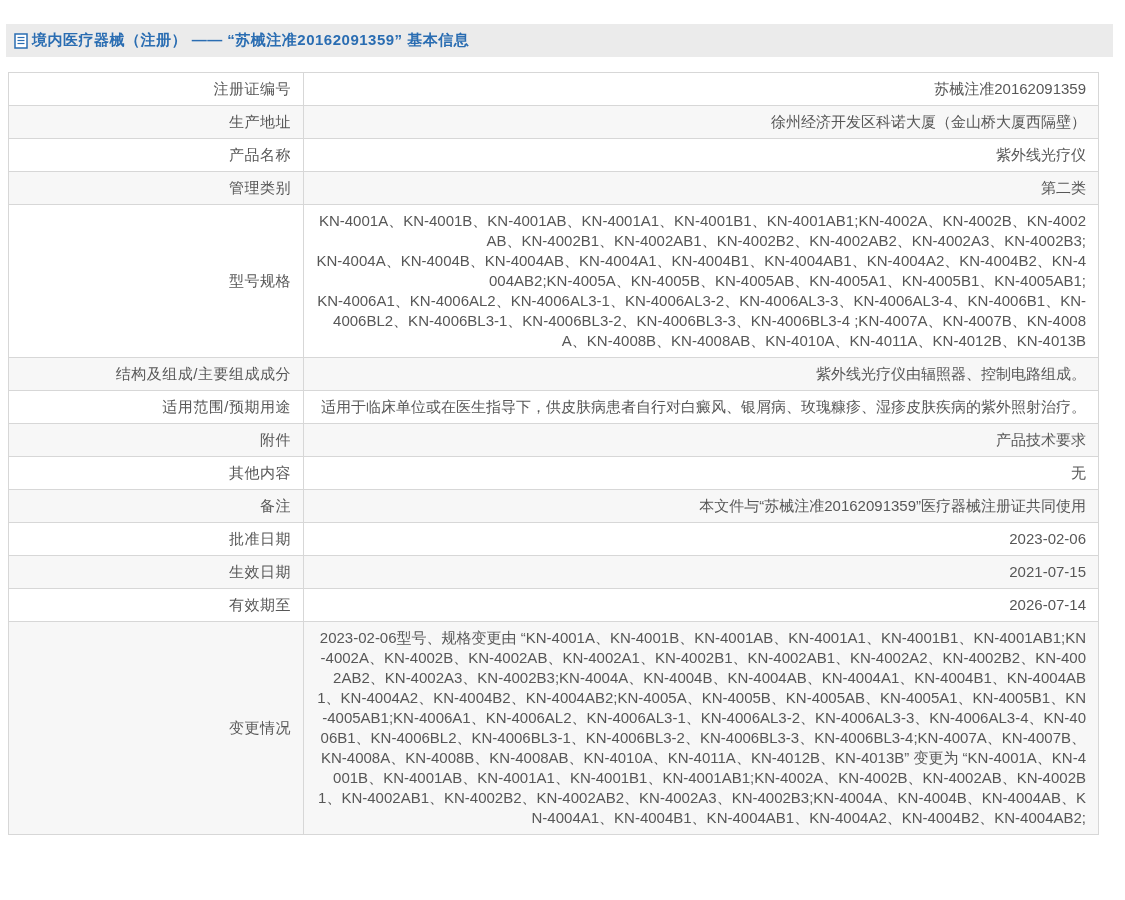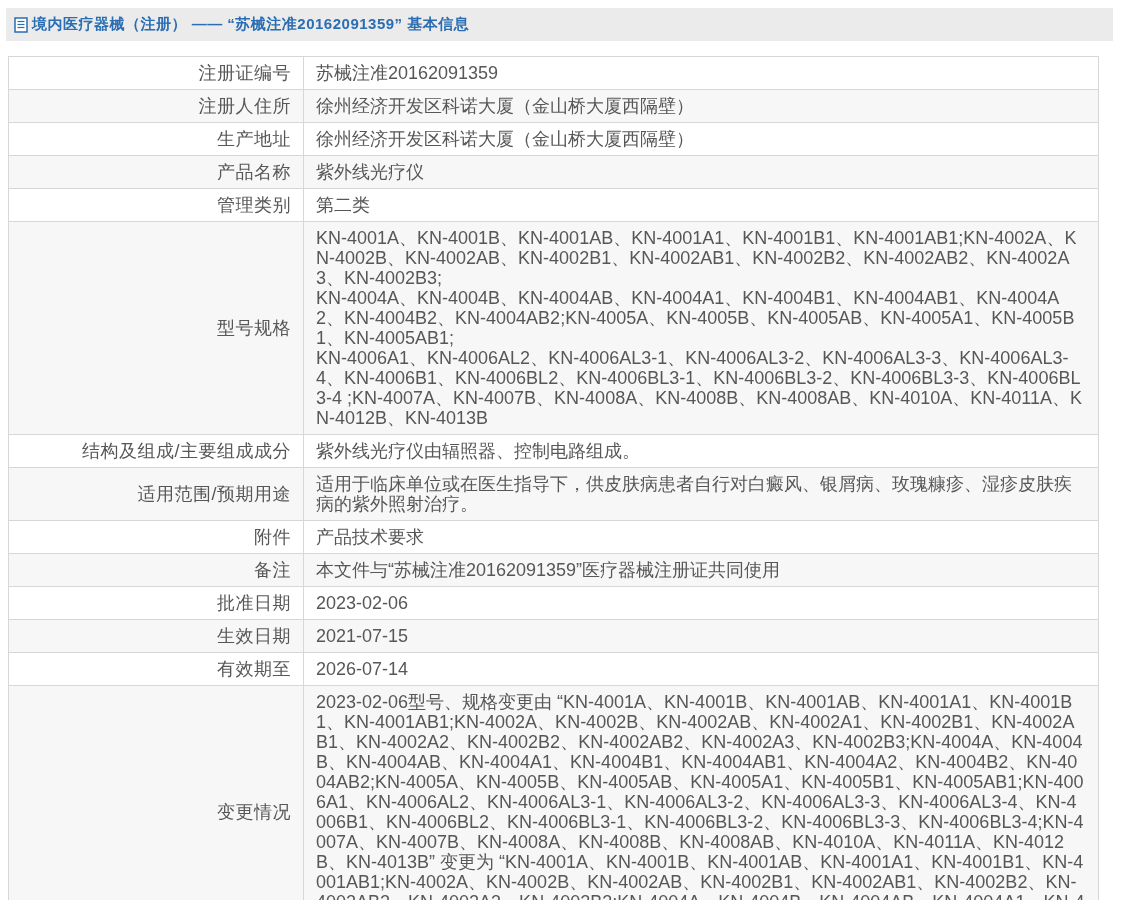--- a/index.html
+++ b/index.html
@@ -4,21 +4,21 @@
 <style>
   html, body { margin: 0; padding: 0; }
   body {
     width: 1125px;
     height: 900px;
     overflow: hidden;
     background: #ffffff;
     font-family: "Liberation Sans", "DejaVu Sans", sans-serif;
   }
   .header-bar {
-    margin: 8px 0 0 6px;
+    margin: 24px 0 0 6px;
     width: 1107px;
     height: 33px;
     background: #ebebeb;
     display: flex;
     align-items: center;
     box-sizing: border-box;
     padding-left: 8px;
   }
   .doc-icon {
     display: inline-flex;
@@ -33,35 +33,35 @@
     white-space: nowrap;
   }
   .info-table {
     border-collapse: collapse;
     table-layout: fixed;
     margin: 15px 0 0 8px;
     width: 1090px;
   }
   .info-table td {
     border: 1px solid #d7d7d7;
-    font-size: 18px;
+    font-size: 15px;
     color: #575757;
     line-height: 20px;
     padding: 6px 12px;
     vertical-align: middle;
     box-sizing: border-box;
   }
   .info-table td.label {
     width: 295px;
     text-align: right;
     letter-spacing: 0.5px;
   }
   .info-table td.value {
     width: 795px;
-    text-align: left;
+    text-align: right;
     word-break: break-all;
     white-space: pre-wrap;
   }
   .info-table tr:nth-child(even) { background: #f7f7f7; }
   .info-table tr:nth-child(odd)  { background: #ffffff; }
 </style>
 </head>
 <body>
 
 <div class="header-bar">
@@ -74,24 +74,20 @@
     </svg>
   </span>
   <span class="page-title">境内医疗器械（注册） —— “苏械注准20162091359” 基本信息</span>
 </div>
 
 <table class="info-table">
   <tbody>
     <tr>
       <td class="label">注册证编号</td>
       <td class="value">苏械注准20162091359</td>
-    </tr>
-    <tr>
-      <td class="label">注册人住所</td>
-      <td class="value">徐州经济开发区科诺大厦（金山桥大厦西隔壁）</td>
     </tr>
     <tr>
       <td class="label">生产地址</td>
       <td class="value">徐州经济开发区科诺大厦（金山桥大厦西隔壁）</td>
     </tr>
     <tr>
       <td class="label">产品名称</td>
       <td class="value">紫外线光疗仪</td>
     </tr>
     <tr>
@@ -110,20 +106,24 @@
     </tr>
     <tr>
       <td class="label">适用范围/预期用途</td>
       <td class="value">适用于临床单位或在医生指导下，供皮肤病患者自行对白癜风、银屑病、玫瑰糠疹、湿疹皮肤疾病的紫外照射治疗。</td>
     </tr>
     <tr>
       <td class="label">附件</td>
       <td class="value">产品技术要求</td>
     </tr>
     <tr>
+      <td class="label">其他内容</td>
+      <td class="value">无</td>
+    </tr>
+    <tr>
       <td class="label">备注</td>
       <td class="value">本文件与“苏械注准20162091359”医疗器械注册证共同使用</td>
     </tr>
     <tr>
       <td class="label">批准日期</td>
       <td class="value">2023-02-06</td>
     </tr>
     <tr>
       <td class="label">生效日期</td>
       <td class="value">2021-07-15</td>

